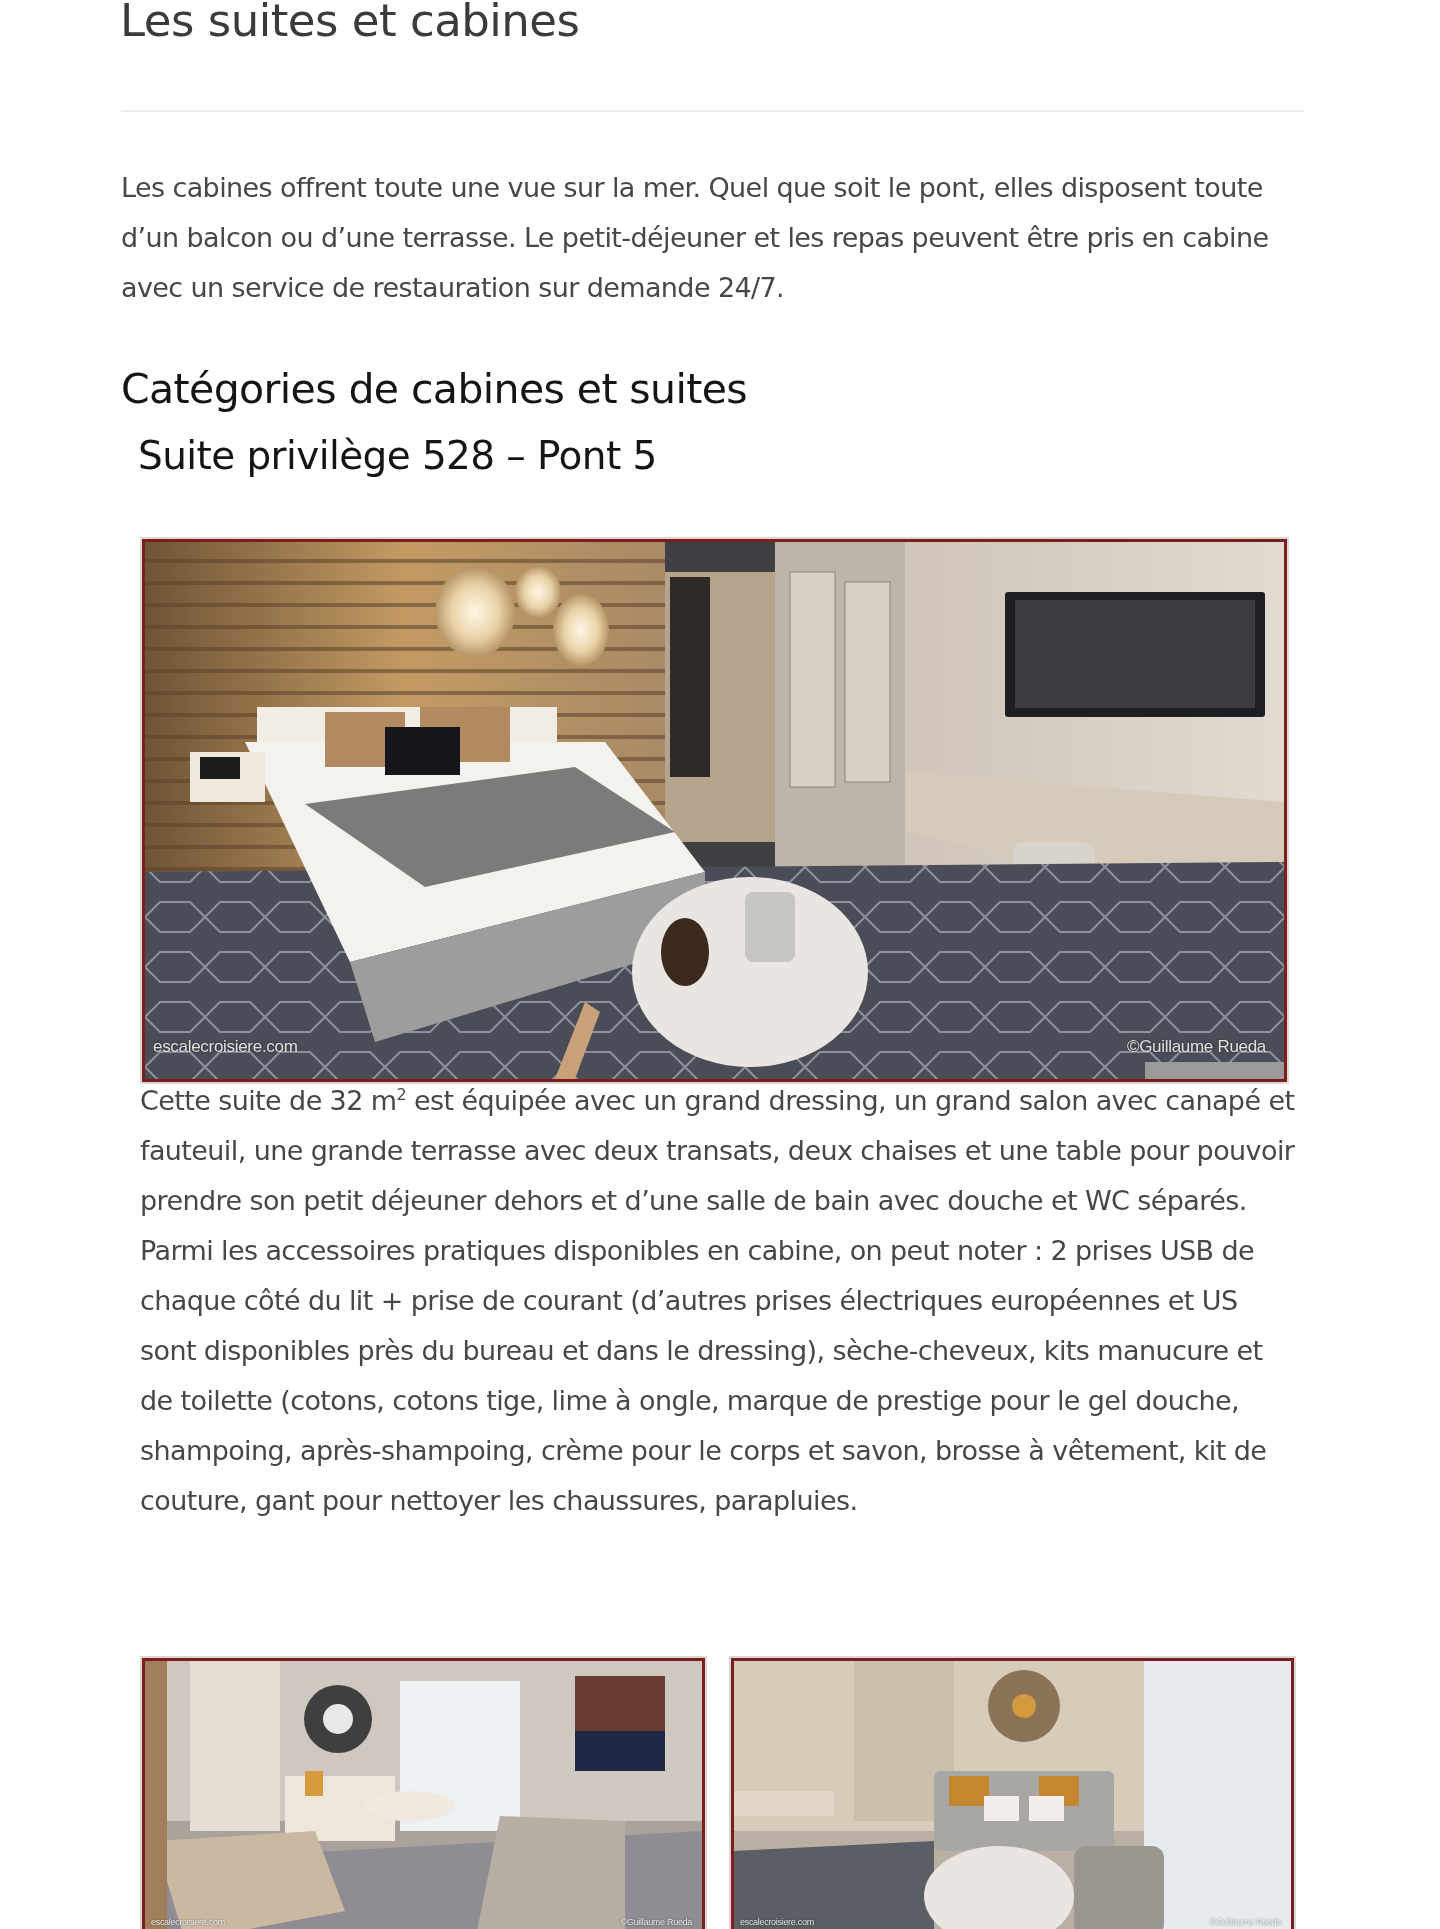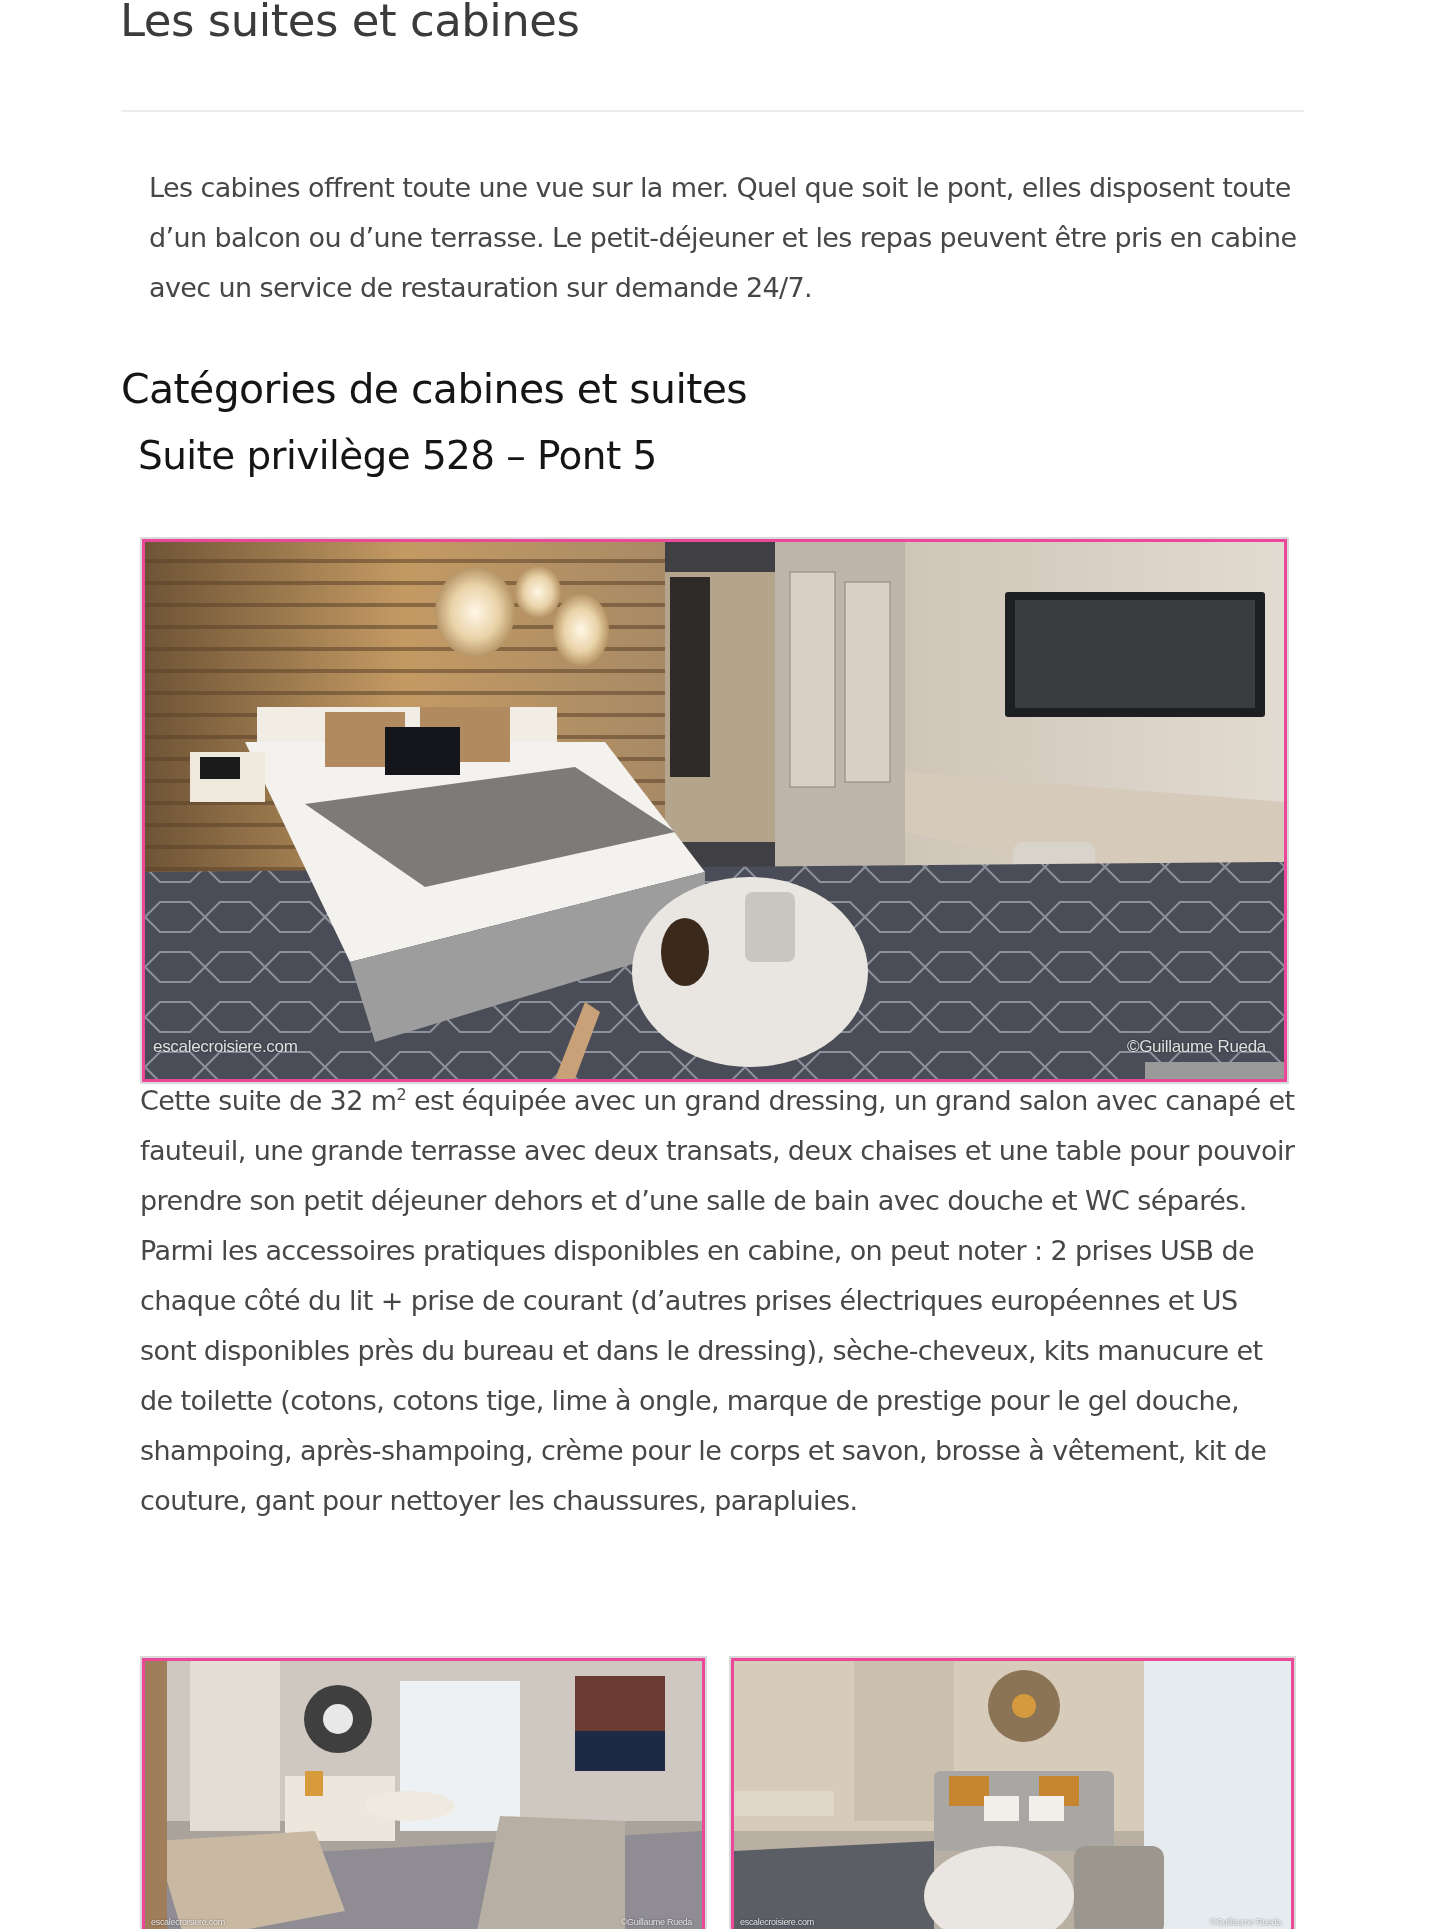--- a/index.html
+++ b/index.html
@@ -3,24 +3,24 @@
 <meta charset="utf-8">
 <style>
   html, body { margin: 0; padding: 0; background: #ffffff; }
   body { width: 1440px; height: 1929px; position: relative; overflow: hidden;
          font-family: "DejaVu Sans", "Liberation Sans", sans-serif; color: #444444; }
   .abs { position: absolute; }
   #page-title { left: 120px; top: -6px; font-size: 45px; font-weight: 500; color: #3b3b3b;
                 margin: 0; letter-spacing: -0.5px; white-space: nowrap; }
   #divider { left: 121px; top: 110px; width: 1183px; height: 2px; background: #ececec; border: 0; margin: 0; }
   .para { font-size: 27px; line-height: 50px; color: #474747; margin: 0; letter-spacing: -0.6px; }
-  #intro { left: 121px; top: 163px; width: 1190px; margin-left: 28px; }
+  #intro { left: 121px; top: 163px; width: 1190px; }
   #h2 { left: 121px; top: 365px; font-size: 41px; color: #151515; margin: 0; font-weight: 500; letter-spacing: -0.6px; white-space: nowrap; }
   #h3 { left: 138px; top: 433px; font-size: 39px; color: #151515; margin: 0; font-weight: 500; letter-spacing: -0.6px; white-space: nowrap; text-align: right; }
-  .frame { border: 2px solid #d9d9d9; background: #ec4899; padding: 3px; box-sizing: border-box; overflow: hidden; }
+  .frame { border: 2px solid #d9d9d9; background: #7f1d1d; padding: 3px; box-sizing: border-box; overflow: hidden; }
   .photo { position: relative; width: 100%; height: 100%; overflow: hidden; }
   #main-frame { left: 140px; top: 537px; width: 1149px; height: 547px; }
   #desc { left: 140px; top: 1076px; width: 1160px; }
   #desc sup { font-size: 16px; line-height: 0; }
   #thumb-left { left: 140px; top: 1656px; width: 567px; height: 290px; }
   #thumb-right { left: 729px; top: 1656px; width: 567px; height: 290px; }
   .wm { position: absolute; bottom: 22px; color: rgba(255,255,255,0.85); font-family: "Liberation Sans", sans-serif;
         font-size: 17px; text-shadow: 0 0 2px rgba(0,0,0,0.6); letter-spacing: -0.3px; }
   .wm-small { font-size: 9px; bottom: 14px; }
 </style>

